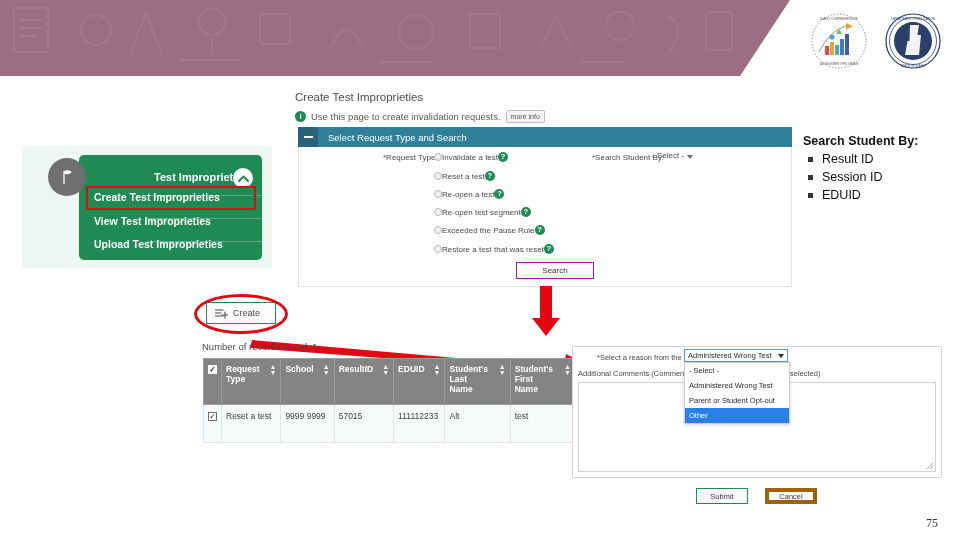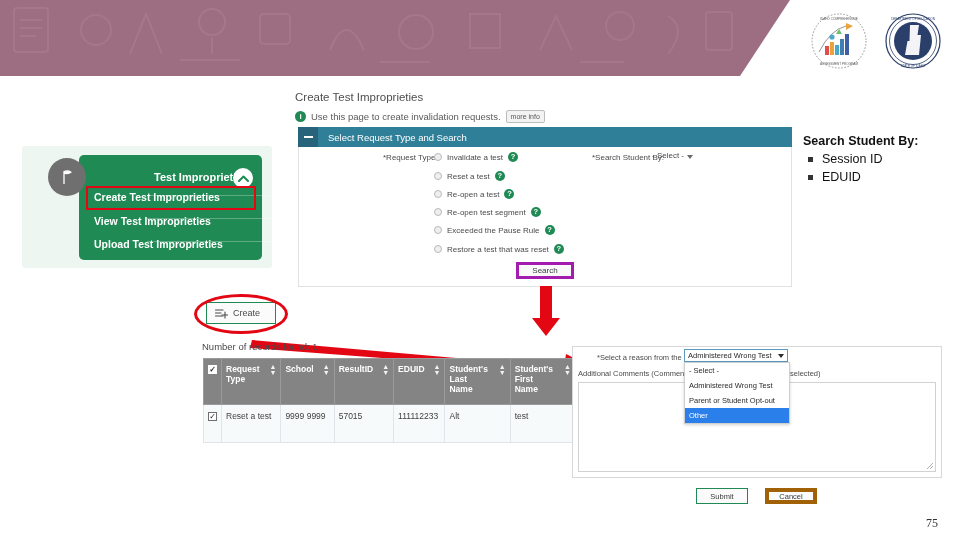--- a/index.html
+++ b/index.html
@@ -212,21 +212,20 @@
     left: 383px; top: 153px;
     font-size: 8px;
     color: #4a4a4a;
     white-space: nowrap;
   }
   .radio-row {
     position: absolute;
     left: 434px;
     display: flex;
     align-items: center;
-    gap: 5px;
     white-space: nowrap;
   }
   .radio-dot {
     width: 8px; height: 8px;
     border-radius: 50%;
     background: #efefef;
     border: 1px solid #b9b9b9;
     box-sizing: border-box;
     flex: none;
   }
@@ -273,22 +272,22 @@
     left: 687px; top: 155px;
     width: 0; height: 0;
     border-left: 3px solid transparent;
     border-right: 3px solid transparent;
     border-top: 4px solid #6a6a6a;
   }
 
   #search-button {
     position: absolute;
     left: 516px; top: 262px;
-    width: 58px; height: 17px;
-    border: 3px solid #a21caf;
+    width: 78px; height: 17px;
+    border: 1px solid #a21caf;
     background: #fafafa;
     box-sizing: border-box;
     display: flex;
     align-items: center;
     justify-content: center;
     font-size: 8px;
     color: #3a3a3a;
   }
 
   
@@ -768,20 +767,24 @@
   <div class="dropdown-option selected">Other</div>
 </div>
 
 <div id="submit-button">Submit</div>
 <div id="cancel-button">Cancel</div>
 
 <div id="search-note">
   <div id="search-note-title">Search Student By:</div>
   <div class="note-bullet-row">
     <span class="note-bullet-mark"></span>
+    <span class="note-bullet-text">Result ID</span>
+  </div>
+  <div class="note-bullet-row">
+    <span class="note-bullet-mark"></span>
     <span class="note-bullet-text">Session ID</span>
   </div>
   <div class="note-bullet-row">
     <span class="note-bullet-mark"></span>
     <span class="note-bullet-text">EDUID</span>
   </div>
 </div>
 
 <div id="page-number">75</div>
 

